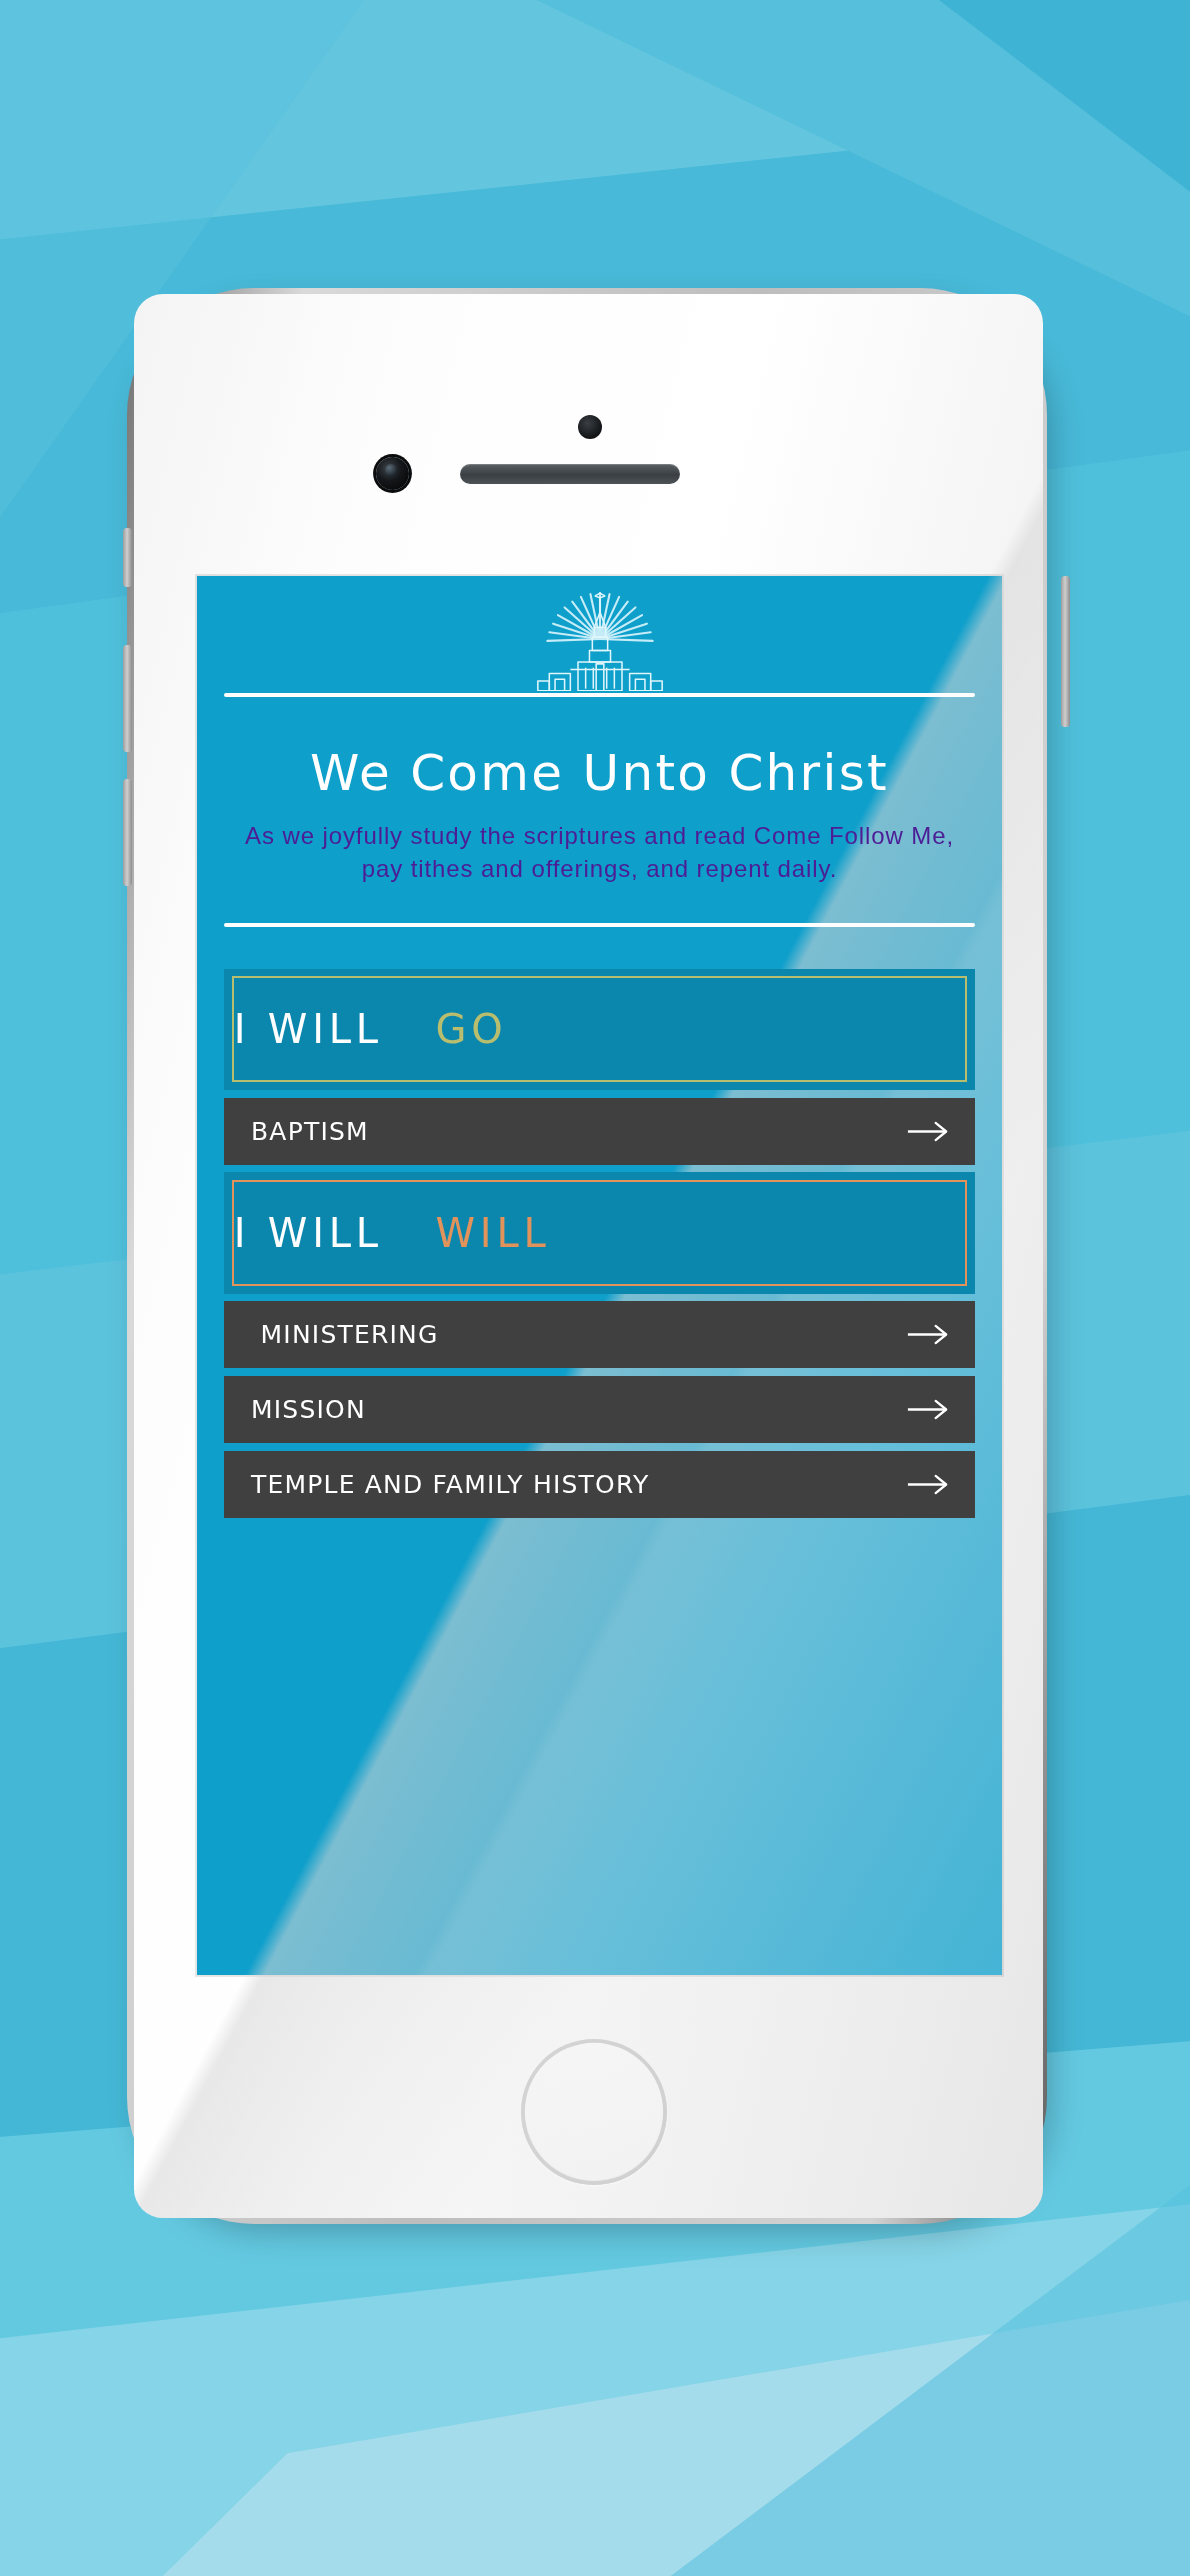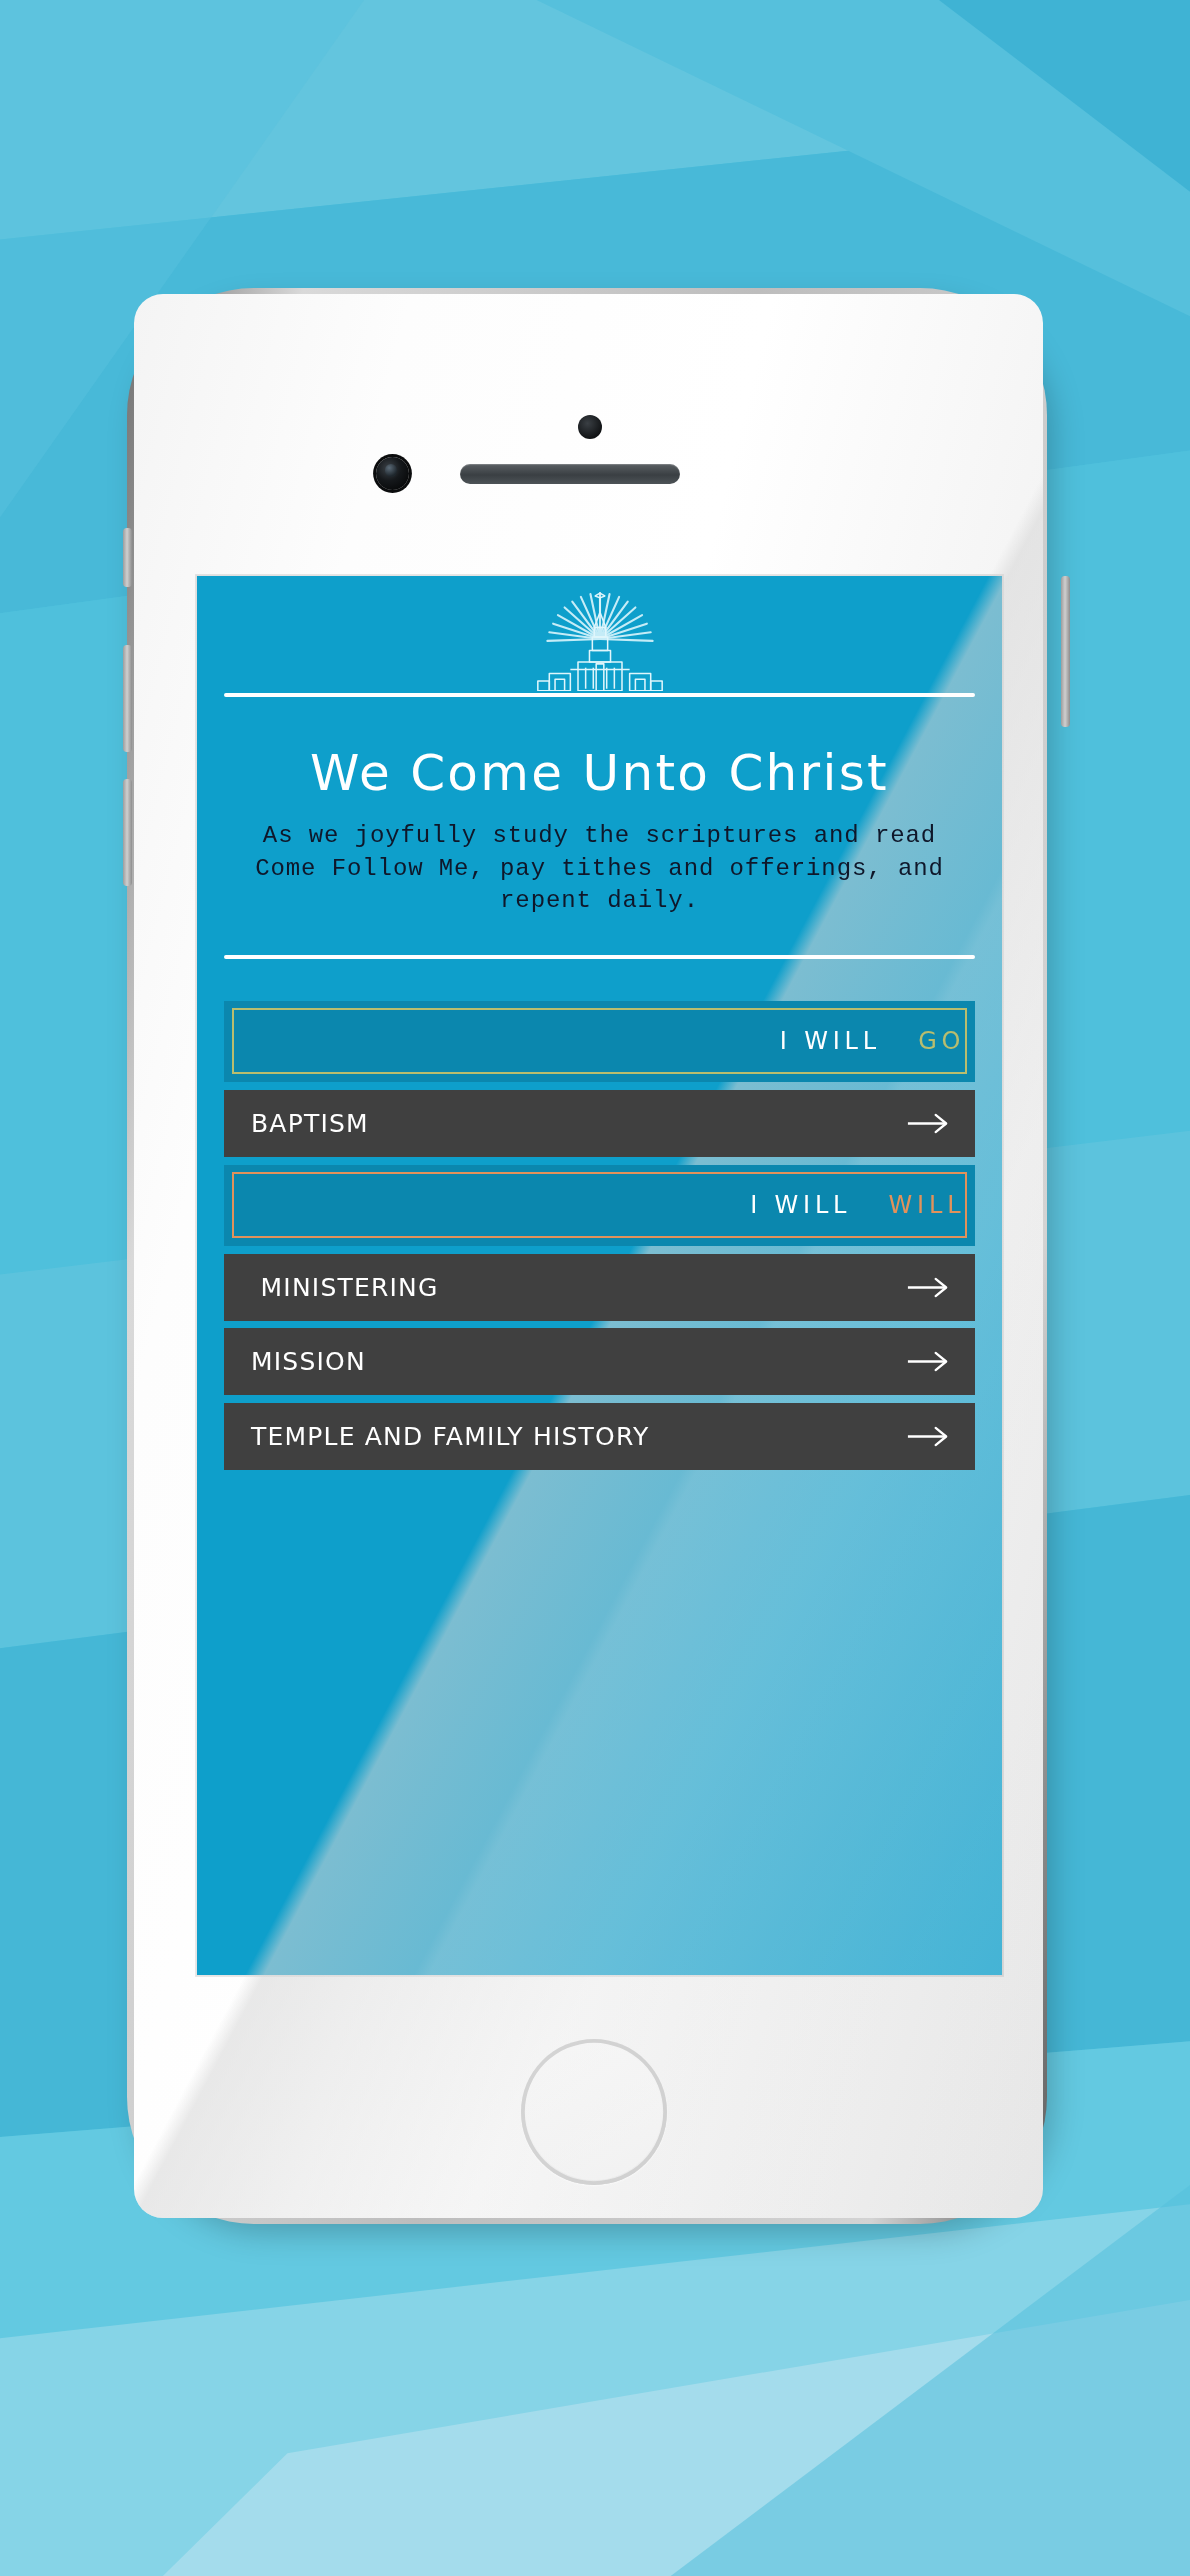--- a/index.html
+++ b/index.html
@@ -106,42 +106,42 @@
     color:#ffffff;
     font-size:50px;
     font-weight:400;
     letter-spacing:2.3px;
     text-align:center;
     margin:50px 0 0 0;
     line-height:1.05;
     font-family:"DejaVu Sans", sans-serif;
   }
   .subtitle{
-    color:#0f172a;
+    color:#4c1d95;
     font-size:24px;
     line-height:1.34;
     letter-spacing:0.9px;
     text-align:center;
     margin:21px 11.5px 0 11.5px;
-    font-family:Liberation Mono, monospace;
+    font-family:Liberation Sans, sans-serif;
   }
 
   .menu{margin-top:42px;display:flex;flex-direction:column;gap:7.7px;}
 
   .section-btn{
     background:#0B87AE;
     padding:7.7px;
     display:block;
     box-sizing:border-box;
   }
   .section-btn .frame{
     border:2.9px solid #B9BD6E;
-    padding:17px 0;
-    text-align:right;
-    font-size:24px;
+    padding:28px 0;
+    text-align:left;
+    font-size:40px;
     letter-spacing:4.8px;
     color:#ffffff;
     font-family:"DejaVu Sans", sans-serif;
   }
   .section-btn.serve .frame{border-color:#E2925B;}
   .accent-go{color:#B9BD6E;}
   .accent-serve{color:#E2925B;}
 
   .list-item{
     background:#404040;

